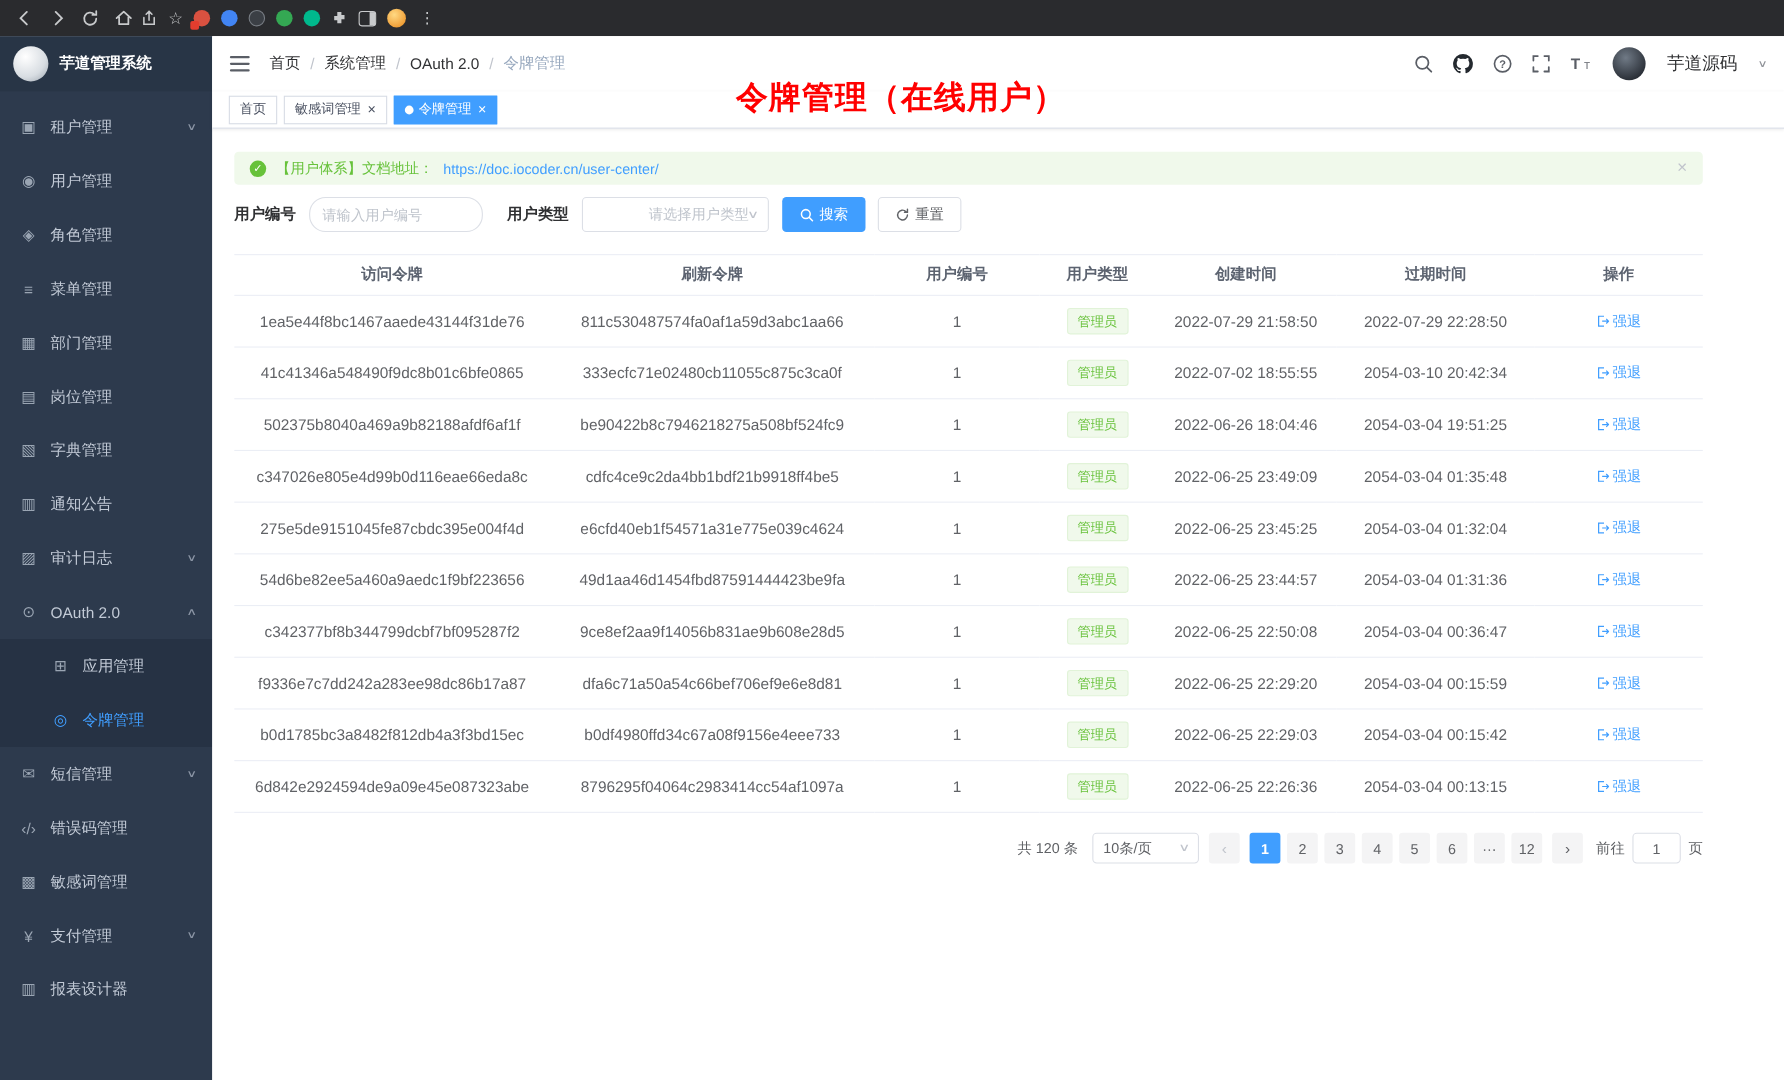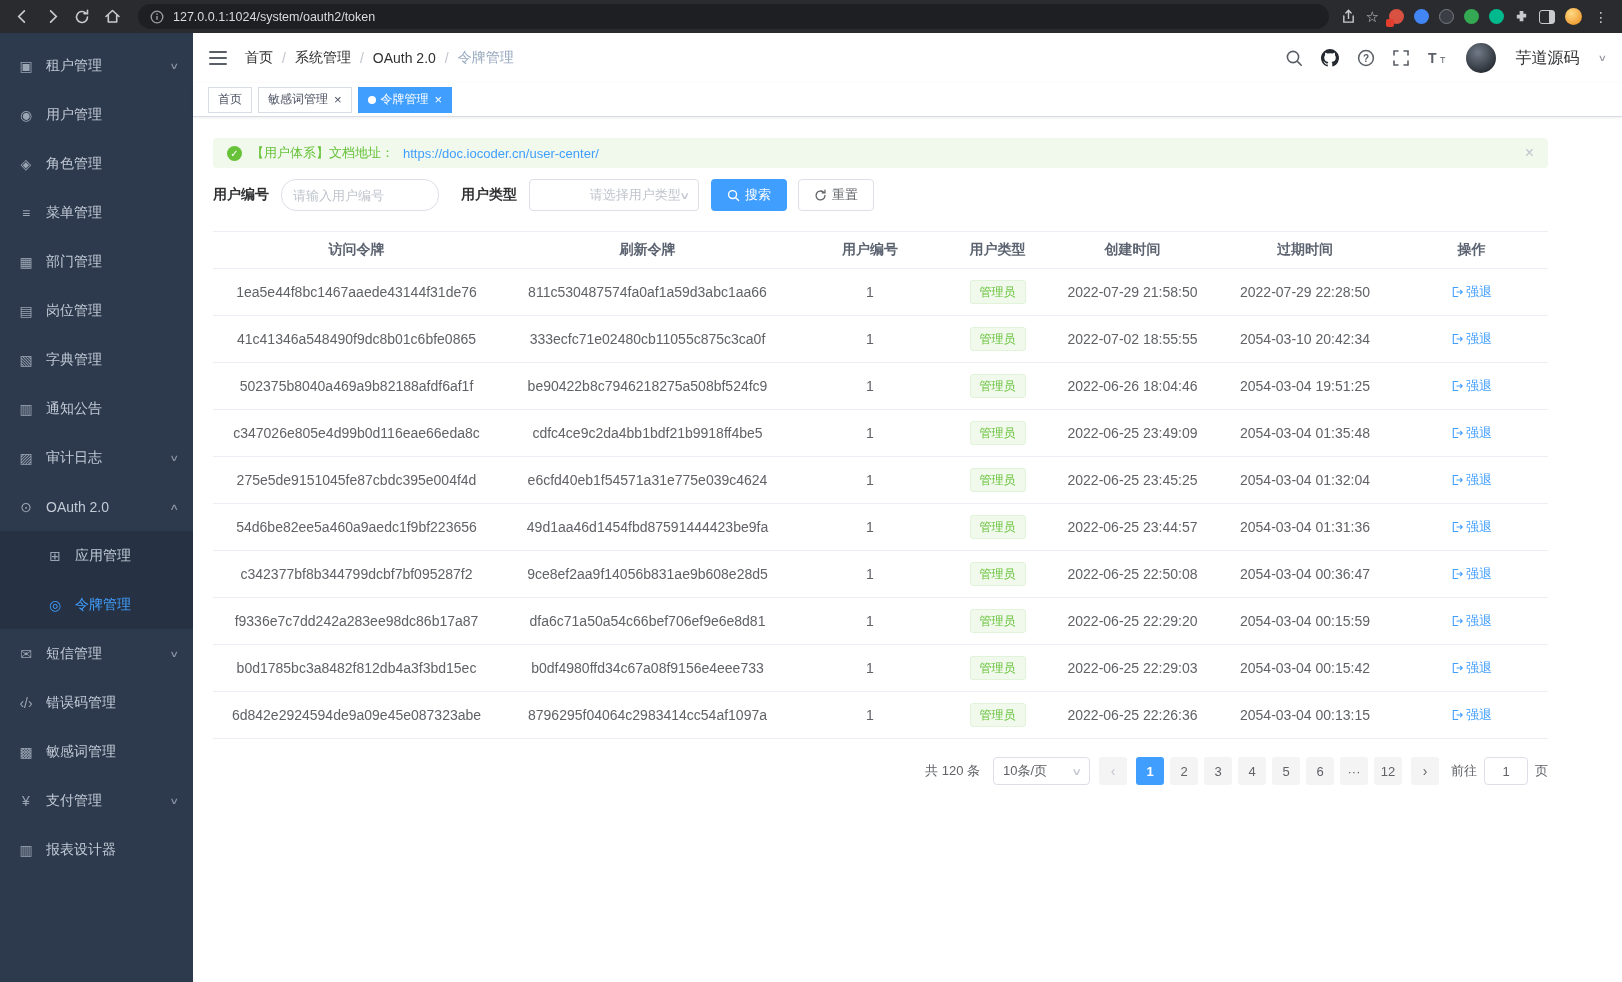--- a/index.html
+++ b/index.html
@@ -114,30 +114,20 @@
   <span class="nav-ic">
     <svg width="16" height="16" viewBox="0 0 16 16">
         <path d="M13.5 8a5.5 5.5 0 1 1-1.7-4M13.5 1.2V4.6H10" stroke="#c8cacc" stroke-width="1.6" fill="none" stroke-linecap="round"></path>
       </svg>
   </span>
   <span class="nav-ic">
     <svg width="17" height="17" viewBox="0 0 17 17">
         <path d="M2 8.5L8.5 2.5l6.5 6M4.3 7.3V14h8.4V7.3" stroke="#c8cacc" stroke-width="1.6" fill="none" stroke-linecap="round" stroke-linejoin="round"></path>
       </svg>
   </span>
-  <div class="omnibox">
-    <span>
-      <svg width="14" height="14" viewBox="0 0 14 14">
-          <circle cx="7" cy="7" r="5.8" fill="none" stroke="#9aa0a6" stroke-width="1.3"></circle>
-          <rect x="6.3" y="6" width="1.4" height="3.8" fill="#9aa0a6"></rect>
-          <rect x="6.3" y="3.4" width="1.4" height="1.4" fill="#9aa0a6"></rect>
-        </svg>
-    </span>
-    <span class="url-text">127.0.0.1:1024/system/oauth2/token</span>
-  </div>
   <div class="chrome-tools">
     <span class="tool">
       <svg width="15" height="15" viewBox="0 0 16 16">
           <path d="M8 10V1.8M5.2 4.2L8 1.4l2.8 2.8" stroke="#c8cacc" stroke-width="1.5" fill="none" stroke-linecap="round"></path>
           <path d="M3 7.5v6.5h10V7.5" stroke="#c8cacc" stroke-width="1.5" fill="none" stroke-linecap="round"></path>
         </svg>
     </span>
     <span class="star">☆</span>
     <span class="ext-dot" style="background:#d95140">
         <span class="ext-badge"></span>
@@ -153,20 +143,24 @@
     </span>
     <span class="panel-ic"></span>
     <span class="chrome-avatar"></span>
     <span class="kebab">⋮</span>
   </div>
 </div>
 
 <div class="app">
 
   <aside class="sidebar">
+    <div class="logo">
+      <span class="logo-img"></span>
+      <span class="logo-title">芋道管理系统</span>
+    </div>
     <nav class="menu" id="menu">
         <div class="menu-item">
     <span class="mi-icon">▣</span>
     <span class="mi-label">租户管理</span>
           <span class="mi-arrow">∨</span>
         </div>
         <div class="menu-item">
     <span class="mi-icon">◉</span>
     <span class="mi-label">用户管理</span>
         </div>
@@ -234,20 +228,21 @@
         </div>
         <div class="menu-item">
     <span class="mi-icon">▥</span>
     <span class="mi-label">报表设计器</span>
         </div>
       </nav>
   </aside>
 
   <div class="main">
 
+    <div class="annotation">令牌管理（在线用户）</div>
 
     <header class="topbar">
       <span class="hamburger">
           <i></i>
           <i></i>
           <i></i>
         </span>
       <nav class="breadcrumb" id="breadcrumb">
           <span class="bc-item">首页</span>
           <span class="bc-sep">/</span>

